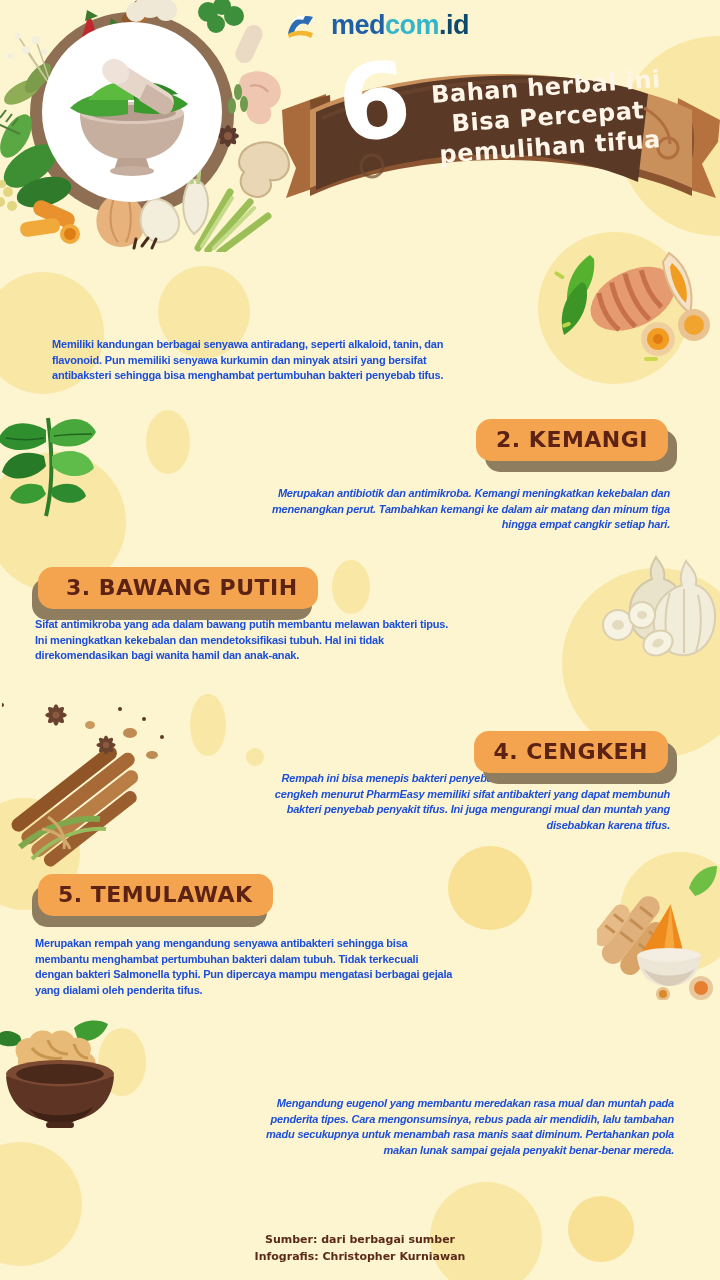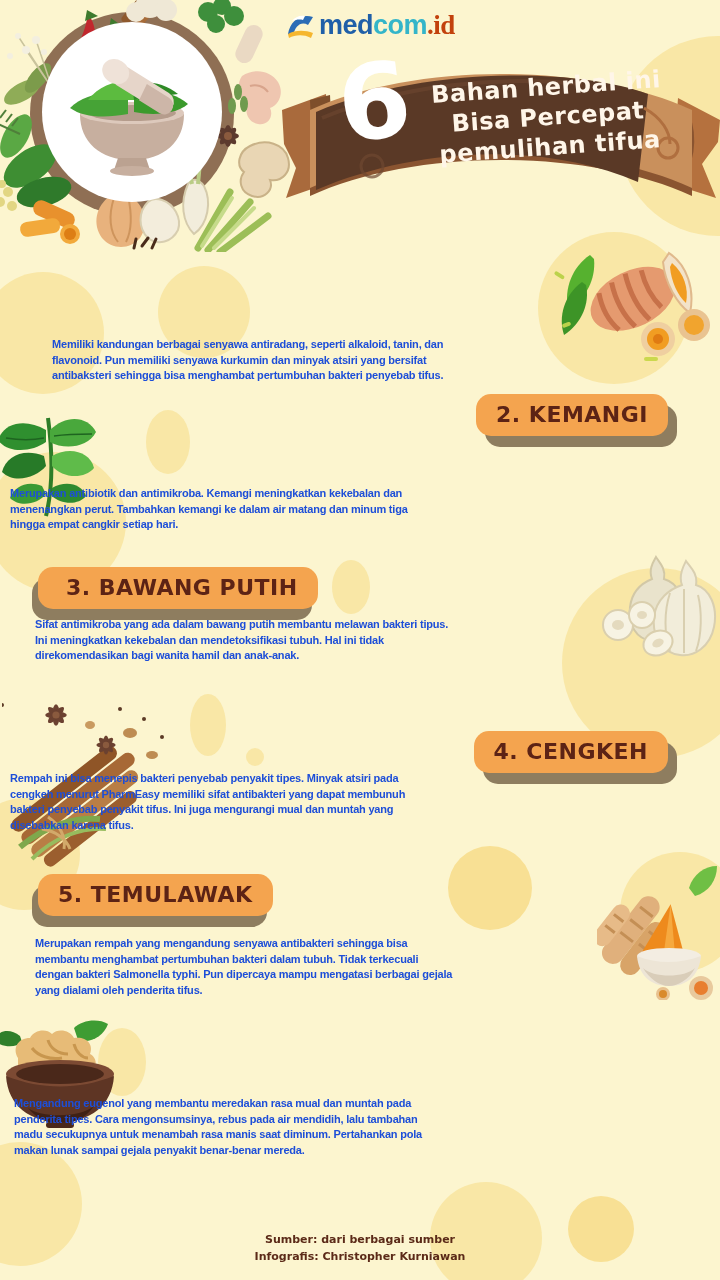--- a/index.html
+++ b/index.html
@@ -7,21 +7,21 @@
   #page{position:relative;width:720px;height:1280px;background:#FCF5CF;overflow:hidden;}
 
   .blob{position:absolute;border-radius:50%;background:#F9E7A6;z-index:1;}
   .blob.deep{background:#F8E094;}
 
   .illus{position:absolute;z-index:3;}
 
   
   #logo{position:absolute;left:286px;top:10px;z-index:6;display:flex;align-items:center;gap:5px;
         font-family:"Liberation Sans",sans-serif;font-weight:bold;font-size:27px;letter-spacing:-0.5px;}
-  #logo .med{color:#1F5FA8;} #logo .com{color:#34B5C9;margin-top:44px;} #logo .id{color:#c2410c;font-family:Liberation Serif, serif;}
+  #logo .med{color:#1F5FA8;margin-left:12px;} #logo .com{color:#34B5C9;margin-top:44px;} #logo .id{color:#0c4a6e;}
 
   #banner{position:absolute;left:282px;top:48px;width:438px;height:170px;z-index:4;}
   #banner svg{position:absolute;left:0;top:0;}
   #banner .num{position:absolute;left:56px;top:2px;font-family:"DejaVu Sans",sans-serif;
         font-weight:bold;font-size:104px;line-height:1;color:#FFFFFF;transform:rotate(-7deg);z-index:2;}
   #banner .title{position:absolute;left:120px;top:24px;width:292px;transform:rotate(-4deg);
         text-align:center;color:#FFF6E9;font-family:"DejaVu Sans",sans-serif;font-weight:bold;
         font-size:24px;line-height:1.25;letter-spacing:0.5px;z-index:2;}
 
   #collage{position:absolute;left:-8px;top:-4px;z-index:6;}
@@ -29,21 +29,21 @@
   
   .pill{position:absolute;background:#F4A44F;color:#5C2315;font-family:"DejaVu Sans",sans-serif;
         font-weight:bold;font-size:22px;letter-spacing:0.5px;padding:8px 20px 9px;border-radius:15px;
         white-space:nowrap;z-index:5;}
   .pill.l{box-shadow:-6px 11px 0 0 #8E7D5F;}
   .pill.r{box-shadow:9px 11px 0 0 #8E7D5F;}
 
   
   .para{position:absolute;color:#1d4ed8;font-weight:bold;font-size:11px;line-height:1.42;
         letter-spacing:-0.2px;white-space:pre-line;z-index:4;}
-  .para.right{}
+  .para.right{text-align:right;font-style:italic;}
 
   #footer{position:absolute;left:0;top:1231px;width:720px;text-align:center;z-index:4;
         font-family:"DejaVu Sans",sans-serif;font-weight:bold;font-size:11px;line-height:1.55;
         color:#5B2A18;white-space:pre-line;}
 </style>
 </head>
 <body>
 
 <div id="page">
 
@@ -254,21 +254,21 @@
       <path d="M120,26 C132,36 137,52 134,66 C126,59 119,44 118,30 Z" fill="#F19D22"></path>
       <circle cx="106" cy="102" r="17" fill="#EFCFA0"></circle>
         <circle cx="106" cy="102" r="11" fill="#F19D22"></circle>
         <circle cx="106" cy="102" r="5" fill="#E07B12"></circle>
       <circle cx="142" cy="88" r="16" fill="#E9C391"></circle>
         <circle cx="142" cy="88" r="10" fill="#F1A42E"></circle>
       <rect x="92" y="120" width="14" height="4" rx="2" fill="#CBD84E"></rect>
     </svg>
   </div>
 
-  <div class="pill r" style="right:52px;top:394px;text-align:center;">2. KEMANGI</div>
+  <div class="pill r" style="right:52px;top:419px;text-align:center;">2. KEMANGI</div>
   <div class="para right" style="right:50px;top:486px;width:660px;">Merupakan antibiotik dan antimikroba. Kemangi meningkatkan kekebalan dan
 menenangkan perut. Tambahkan kemangi ke dalam air matang dan minum tiga
 hingga empat cangkir setiap hari.</div>
   <div class="illus" style="left:-4px;top:408px;">
     <svg width="105" height="115" viewBox="0 0 105 115">
       <path d="M52,10 C56,40 58,75 50,108" stroke="#2E7D28" stroke-width="4" fill="none"></path>
       <path d="M50,22 C30,10 8,14 2,32 C12,46 36,44 50,34 Z" fill="#2F8F2F"></path>
       <path d="M54,22 C70,6 92,8 100,24 C92,40 68,42 54,34 Z" fill="#49A83C"></path>
       <path d="M48,48 C28,40 10,48 6,64 C18,76 40,70 50,58 Z" fill="#277A28"></path>
       <path d="M56,48 C74,38 94,44 98,60 C88,72 66,70 56,58 Z" fill="#5FBB4A"></path>

